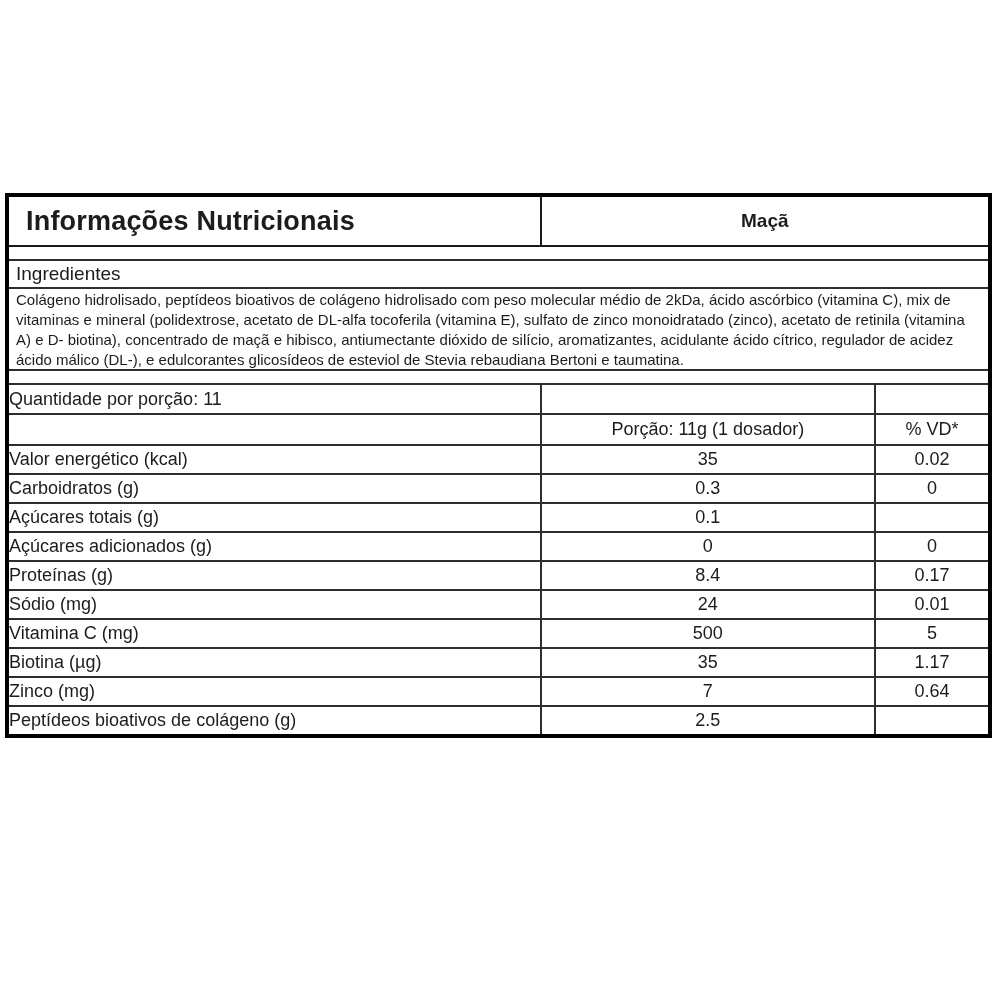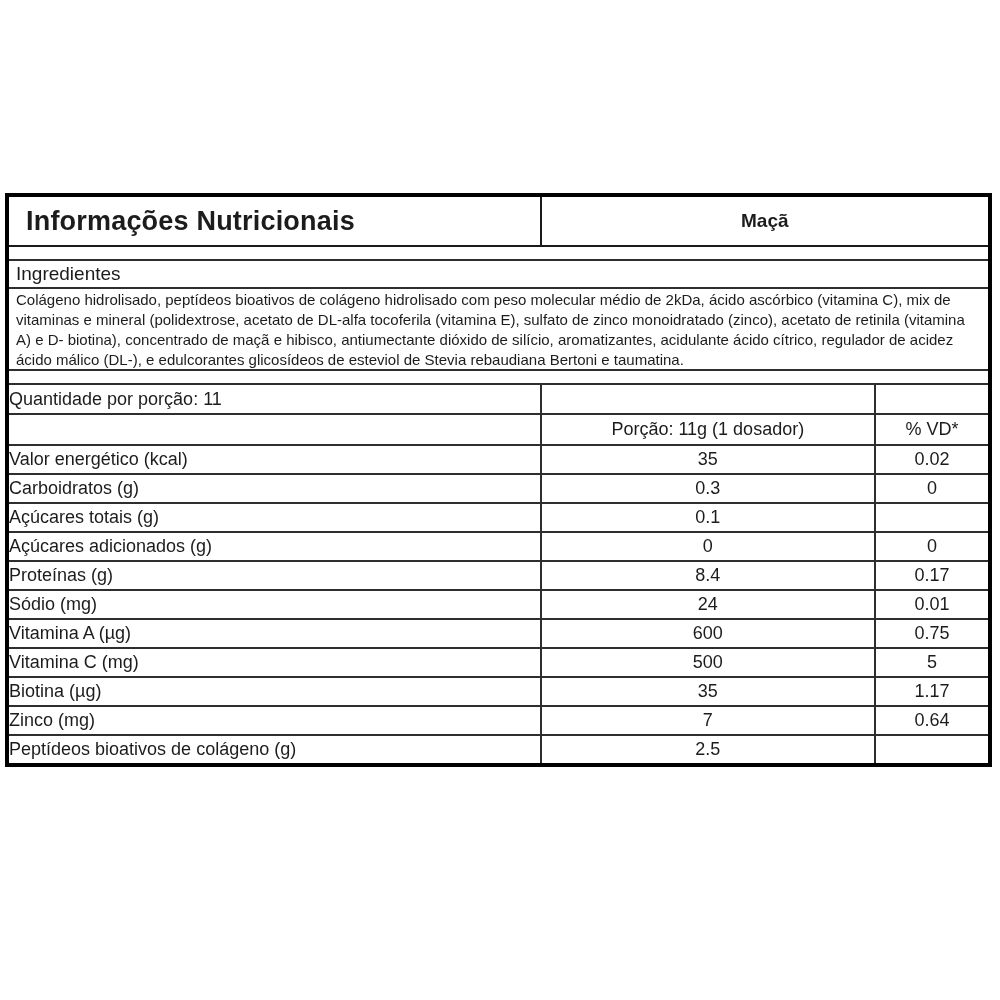--- a/index.html
+++ b/index.html
@@ -157,25 +157,20 @@
           <div class="cell c1">Proteínas (g)</div>
           <div class="cell c2">8.4</div>
           <div class="cell c3">0.17</div>
         </div>
         <div class="grid3 data-row">
           <div class="cell c1">Sódio (mg)</div>
           <div class="cell c2">24</div>
           <div class="cell c3">0.01</div>
         </div>
         <div class="grid3 data-row">
-          <div class="cell c1">Vitamina A (µg)</div>
-          <div class="cell c2">600</div>
-          <div class="cell c3">0.75</div>
-        </div>
-        <div class="grid3 data-row">
           <div class="cell c1">Vitamina C (mg)</div>
           <div class="cell c2">500</div>
           <div class="cell c3">5</div>
         </div>
         <div class="grid3 data-row">
           <div class="cell c1">Biotina (µg)</div>
           <div class="cell c2">35</div>
           <div class="cell c3">1.17</div>
         </div>
         <div class="grid3 data-row">

